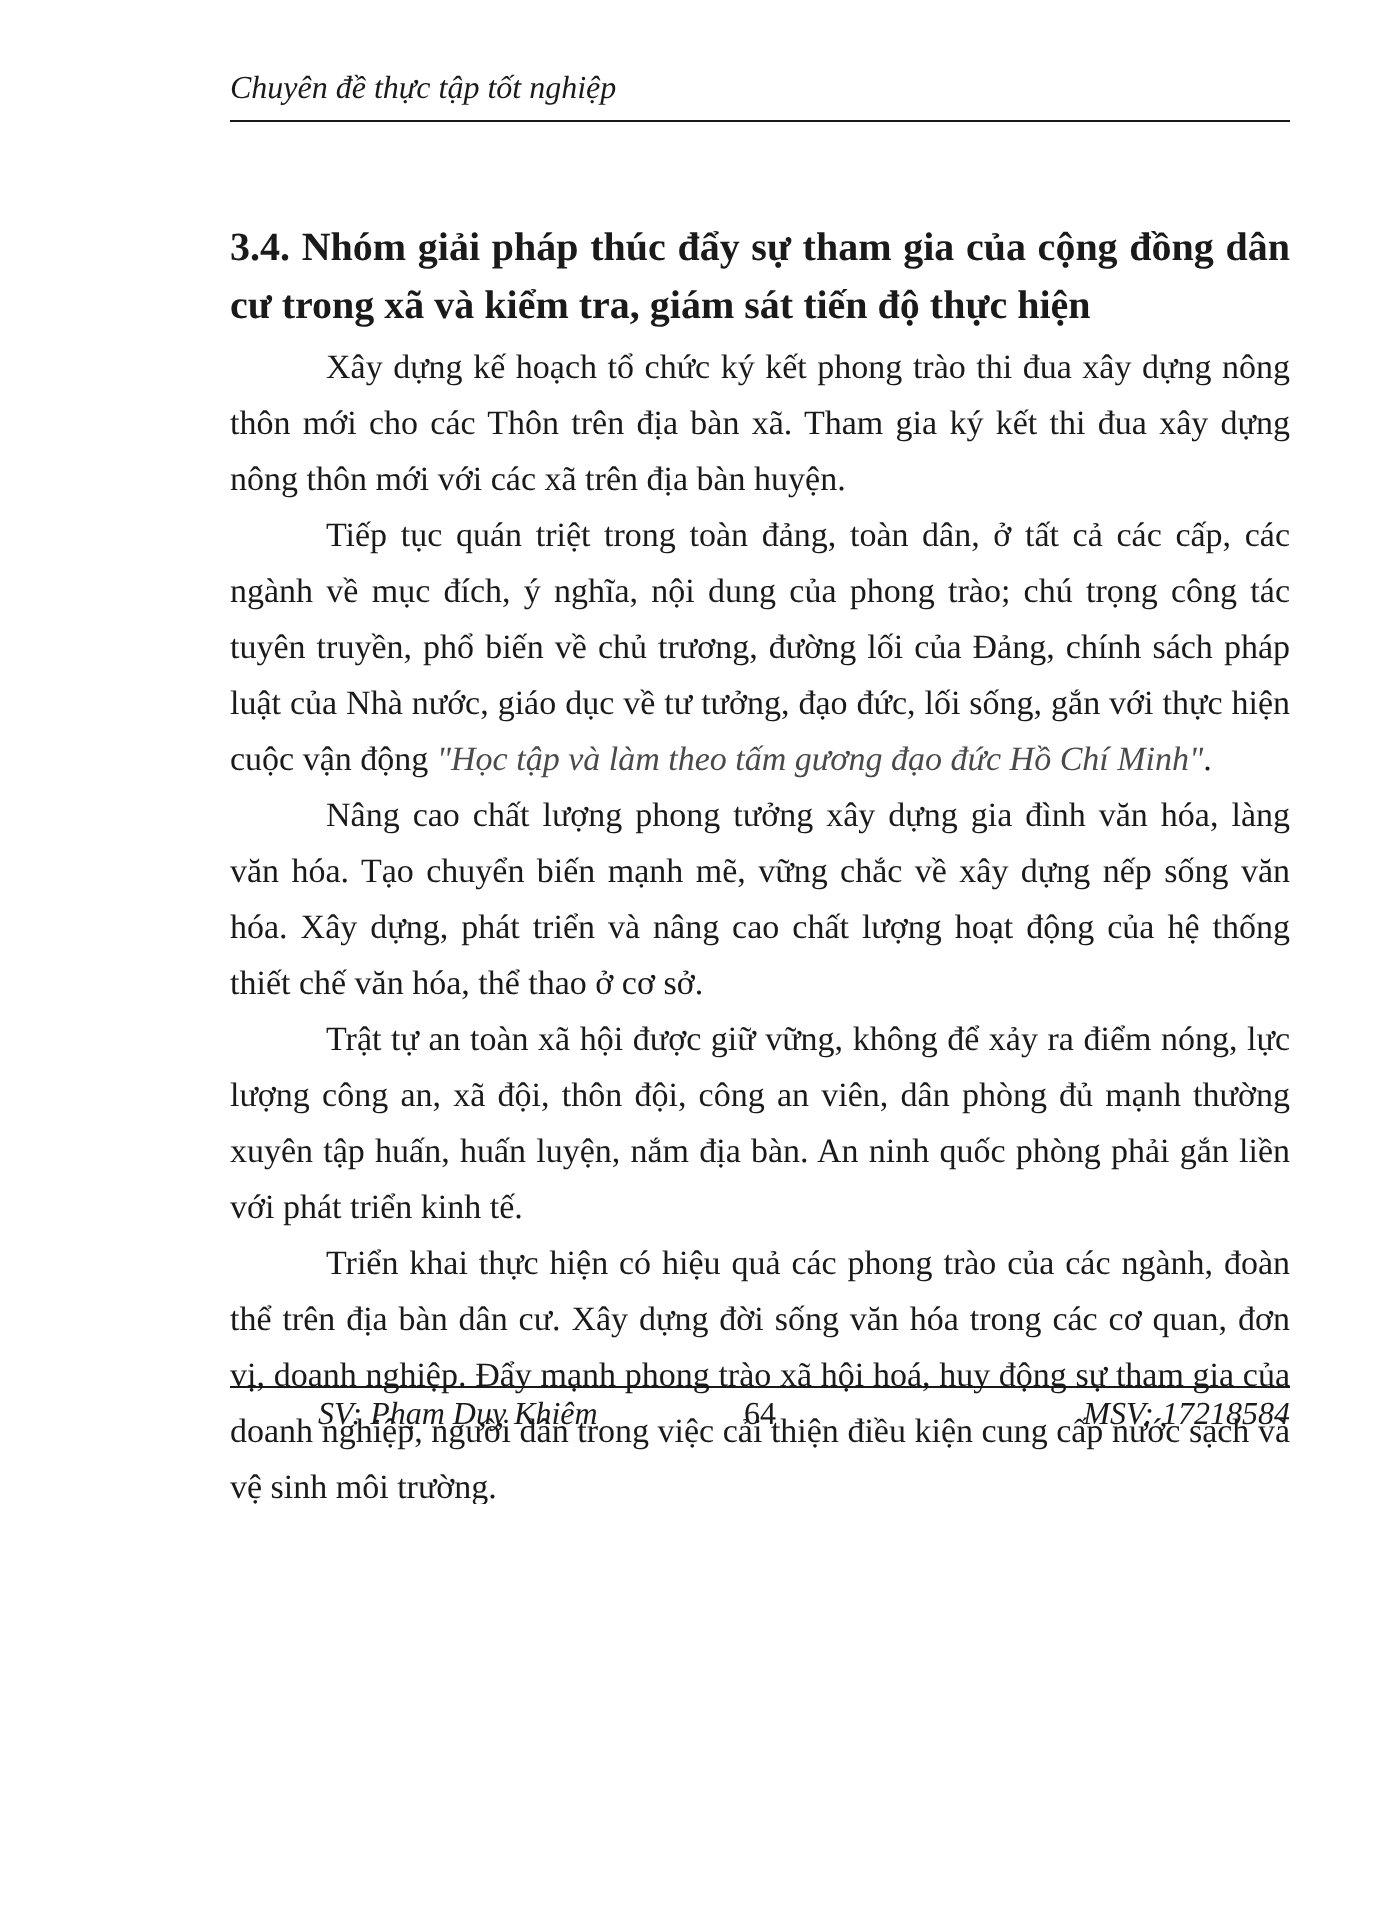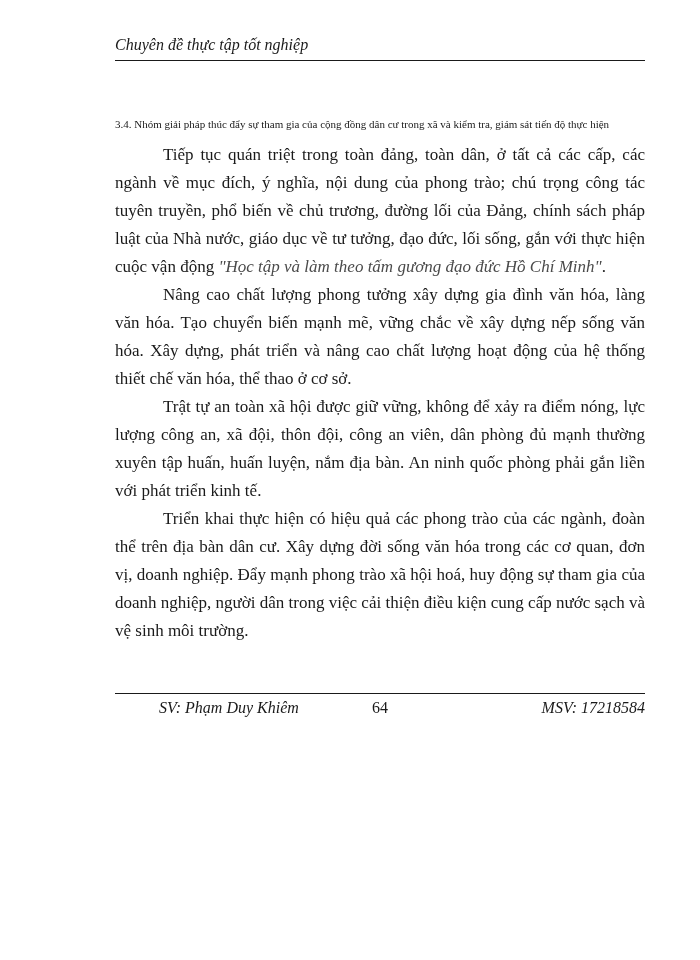--- a/index.html
+++ b/index.html
@@ -40,22 +40,22 @@
   .doc-body {
     position: absolute;
     top: 110px;
     left: 115px;
     right: 55px;
     font-size: 17px;
     line-height: 28px;
     text-align: justify;
   }
   .doc-heading {
-    font-weight: normal;
-    font-size: 11px;
+    font-weight: bold;
+    font-size: 20px;
     line-height: 29px;
     text-align: justify;
     margin-bottom: 2px;
   }
   .doc-paragraph {
     text-indent: 48px;
     margin: 0;
   }
   .inline-quote {
     font-style: italic;
@@ -99,20 +99,23 @@
     <div class="page-header-row">
       <span>Chuyên  đề thực tập tốt nghiệp</span>
     </div>
     <hr class="header-rule">
   </div>
 
   <div class="doc-body">
 
     <div class="doc-heading">3.4. Nhóm giải pháp thúc đẩy sự tham gia của cộng đồng dân cư trong xã và kiểm tra, giám sát tiến độ thực hiện</div>
 
+    <p class="doc-paragraph">
+      <span>Xây dựng kế hoạch tổ chức ký kết phong trào thi đua xây dựng nông thôn mới cho các Thôn trên địa bàn xã. Tham gia ký kết thi đua xây dựng nông thôn mới với các xã trên địa bàn huyện.</span>
+    </p>
 
     <p class="doc-paragraph">
       <span>Tiếp tục quán triệt trong toàn đảng, toàn dân, ở tất cả các cấp, các ngành về mục đích, ý nghĩa, nội dung của phong trào; chú trọng công tác tuyên truyền, phổ biến về chủ trương, đường lối của Đảng, chính sách pháp luật của Nhà nước, giáo dục về tư tưởng, đạo đức, lối sống, gắn với thực hiện cuộc vận động </span><span class="inline-quote">"Học tập và làm theo tấm gương đạo đức Hồ Chí Minh"</span><span>.</span>
     </p>
 
     <p class="doc-paragraph">
       <span>Nâng cao chất lượng phong tưởng xây dựng gia đình văn hóa, làng văn hóa. Tạo chuyển biến mạnh mẽ, vững chắc về xây dựng nếp sống văn hóa. Xây dựng, phát triển và nâng cao chất lượng hoạt động của hệ thống thiết chế văn hóa, thể thao ở cơ sở.</span>
     </p>
 
     <p class="doc-paragraph">

